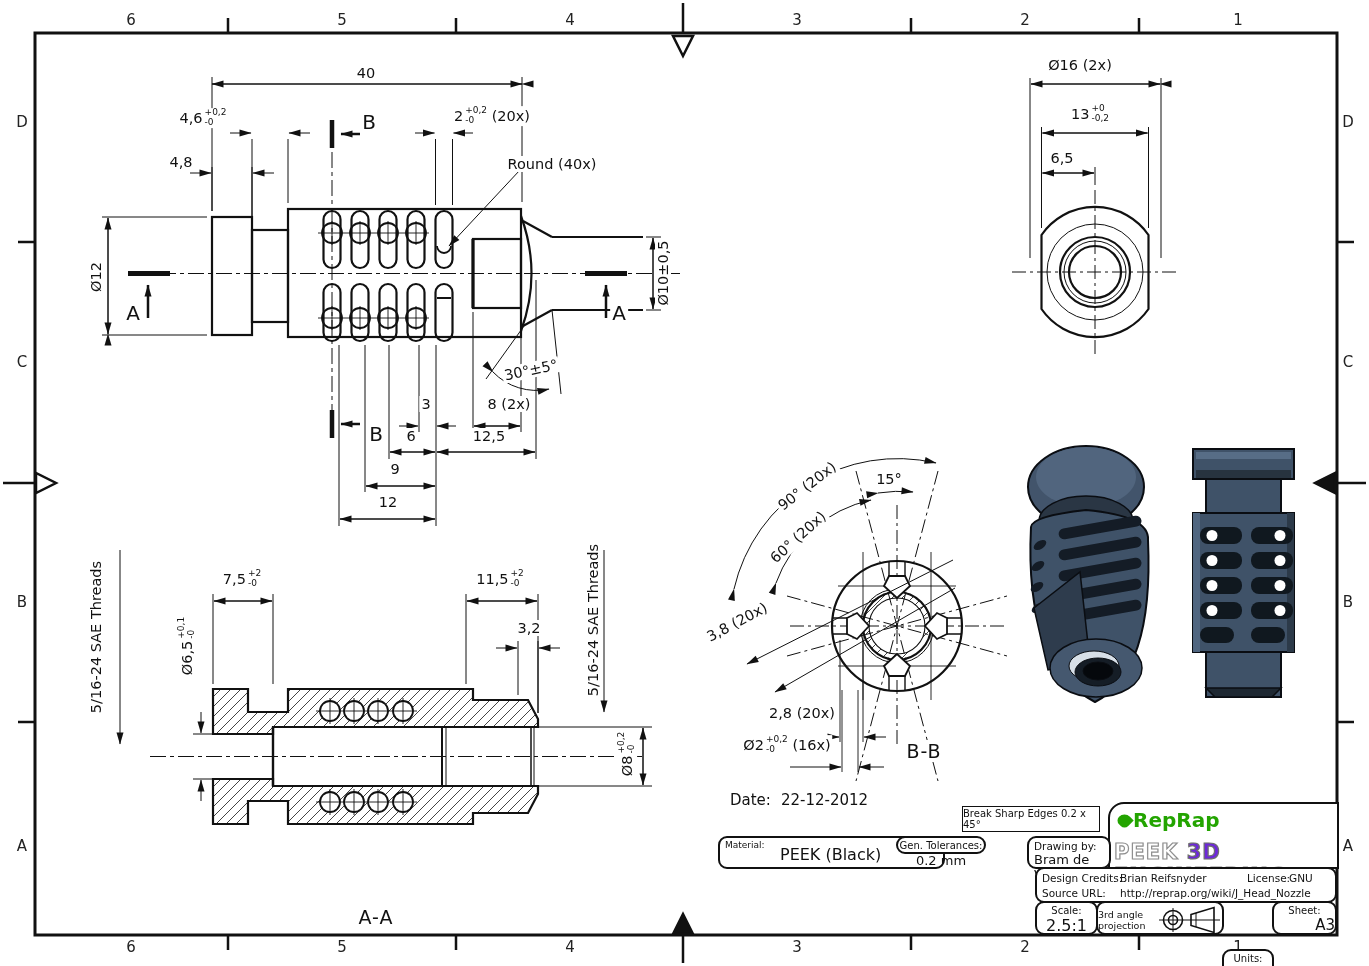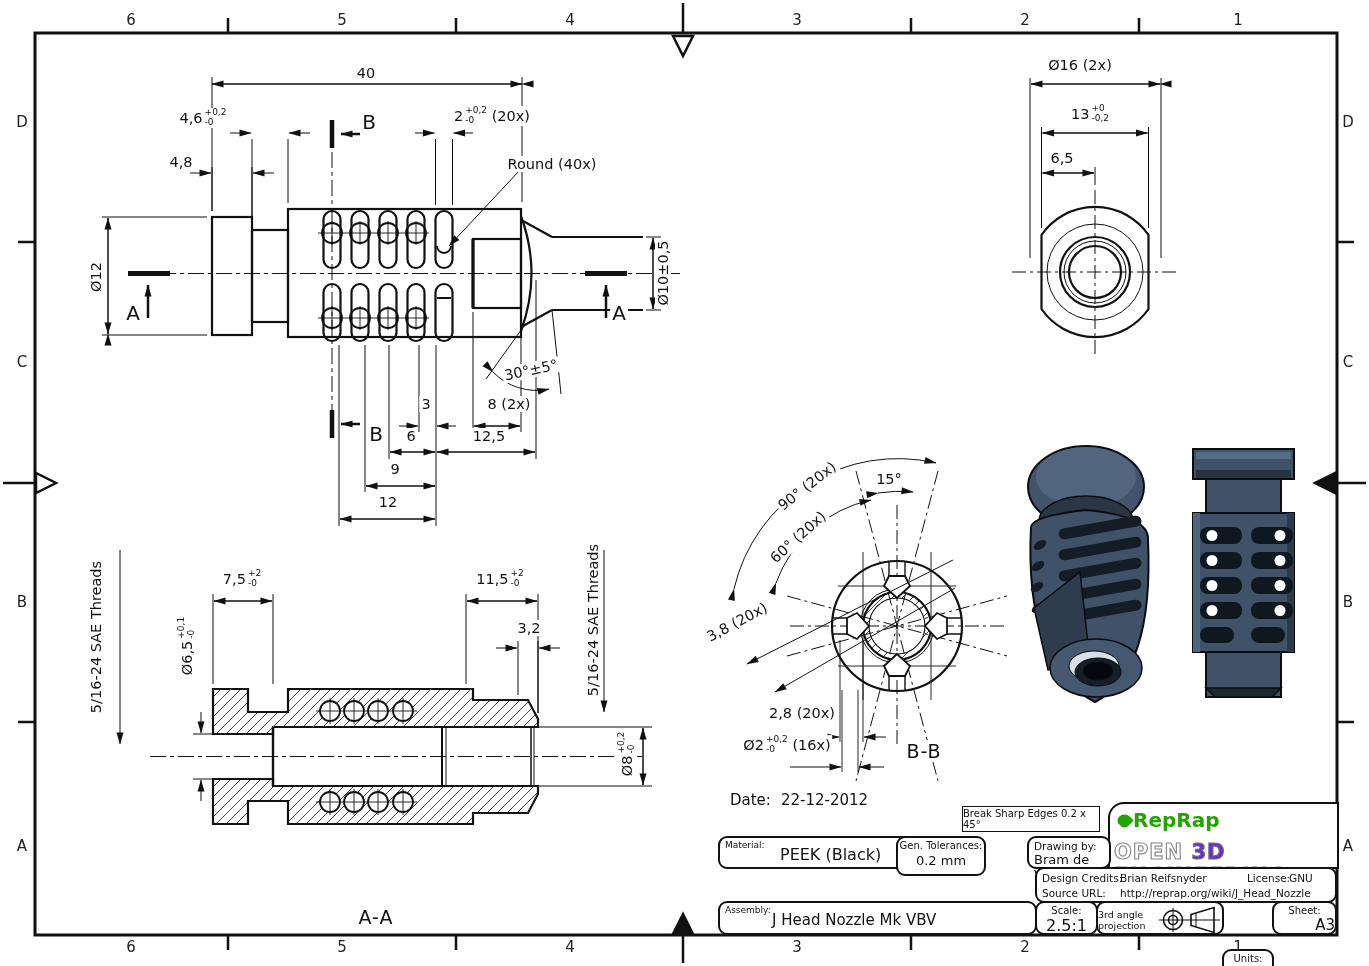--- a/index.html
+++ b/index.html
@@ -490,49 +490,45 @@
   <span>22-12-2012</span>
 </div>
 <div class="breakbox">Break Sharp Edges 0.2 x 45°</div>
 
 <div class="logobox">
   <div class="reprap" style="color:#23a400">
     <span class="drop" style="background:#23a400"></span>
     <span>RepRap</span>
   </div>
   <div class="o3e">
-    <span>OPEN</span>
+    <span>PEEK</span>
     <span class="d3">3D</span>
     <span>ENGINEERING</span>
   </div>
 </div>
 
 <div class="cell" style="left:718px;top:836px;width:227px;height:33px">
   <span class="lab">Material:</span>
   <span class="matv">PEEK (Black)</span>
 </div>
-<div class="cell" style="left:896px;top:836px;width:90px;height:40px">
+<div class="cell" style="left:896px;top:836px;width:90px;height:18px">
   <span class="gtoll">Gen. Tolerances:</span>
   <span class="gtolv">0.2 mm</span>
 </div>
 <div class="cell" style="left:1027px;top:836px;width:84px;height:33px">
   <span class="byl">Drawing by:</span>
   <span class="byv">Bram de Vries</span>
 </div>
 <div class="cell" style="left:1035px;top:867px;width:302px;height:36px">
   <span class="credrow" style="left:5px;top:3px">Design Credits:</span>
   <span class="credrow" style="left:83px;top:3px">Brian Reifsnyder</span>
   <span class="credrow" style="left:210px;top:3px">License:</span>
   <span class="credrow" style="left:252px;top:3px">GNU</span>
   <span class="credrow" style="left:5px;top:18px">Source URL:</span>
   <span class="credrow" style="left:83px;top:18px">http://reprap.org/wiki/J_Head_Nozzle</span>
-</div>
-<div class="cell" style="left:718px;top:901px;width:319px;height:34px">
-  <span class="lab">Assembly:</span>
-  <span class="asmv">J Head Nozzle Mk VBV</span>
 </div>
 <div class="cell" style="left:1035px;top:901px;width:63px;height:34px">
   <span class="scalel">Scale:</span>
   <span class="scalev">2.5:1</span>
 </div>
 <div class="cell" style="left:1096px;top:901px;width:128px;height:34px">
   <span class="projl">3rd angle projection</span>
   <svg width="64" height="30" style="position:absolute;left:60px;top:2px">
     <g stroke="#111" fill="none" stroke-width="1.6">
       <circle cx="15" cy="15" r="9.5"></circle>

